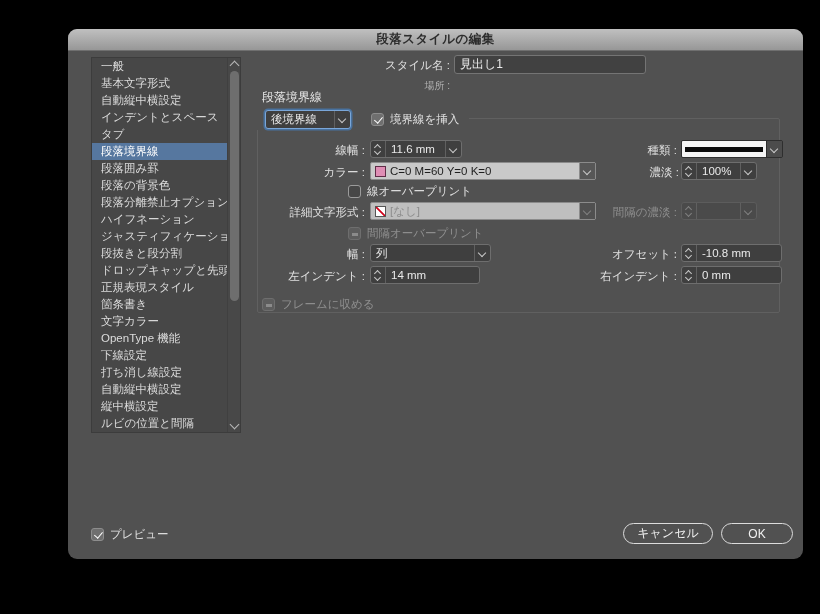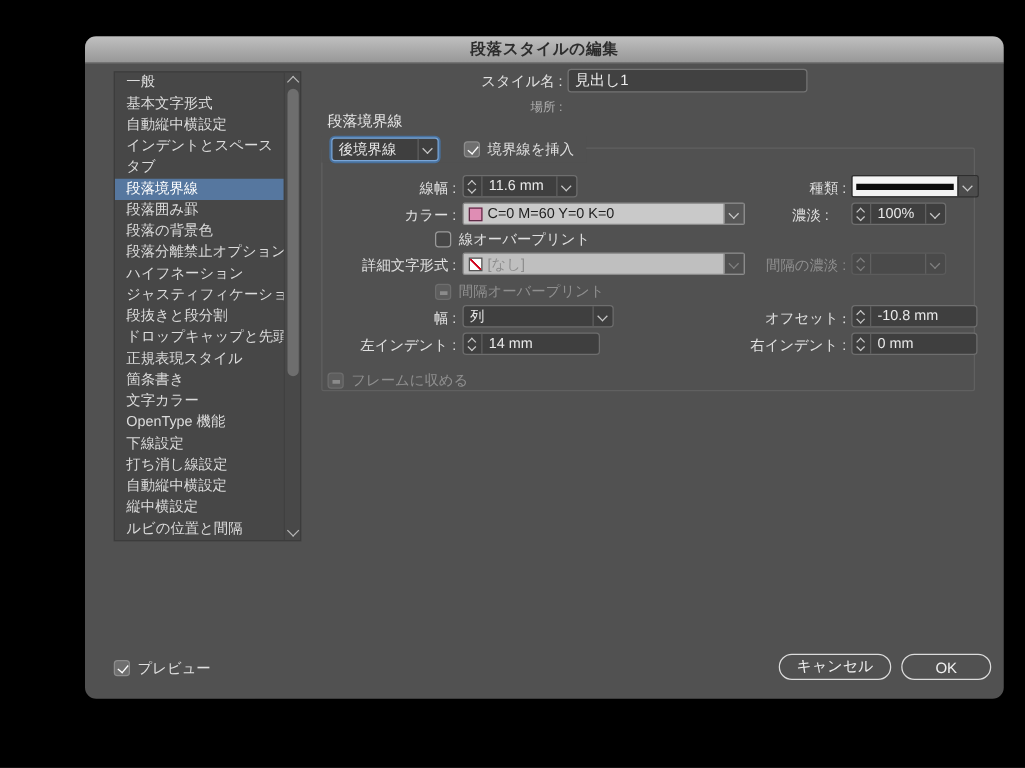--- a/index.html
+++ b/index.html
@@ -155,21 +155,21 @@
     <span class="type-preview"></span>
     <span class="ddseg"></span>
   </div>
 
   <span class="lbl" style="left:207px;top:136px;width:90px;">カラー :</span>
   <div class="light-dd" style="left:302px;top:133px;width:226px;">
     <span class="swatch" style="background:#df8db4;border-color:#5f2c47;"></span>
     <span class="ddtext">C=0 M=60 Y=0 K=0</span>
     <span class="ddseg"></span>
   </div>
-  <span class="lbl" style="left:505px;top:136px;width:90px;text-align:right;">濃淡 :</span>
+  <span class="lbl" style="left:521px;top:136px;width:90px;text-align:right;">濃淡 :</span>
   <div class="field" style="left:613px;top:133px;width:76px;">
     <span class="spin"></span>
     <span class="val">100%</span>
     <span class="ddseg"></span>
   </div>
 
   <div class="cbrow" style="left:280px;top:155px;">
     <span class="cb unchecked"></span>
     <span>線オーバープリント</span>
   </div>

